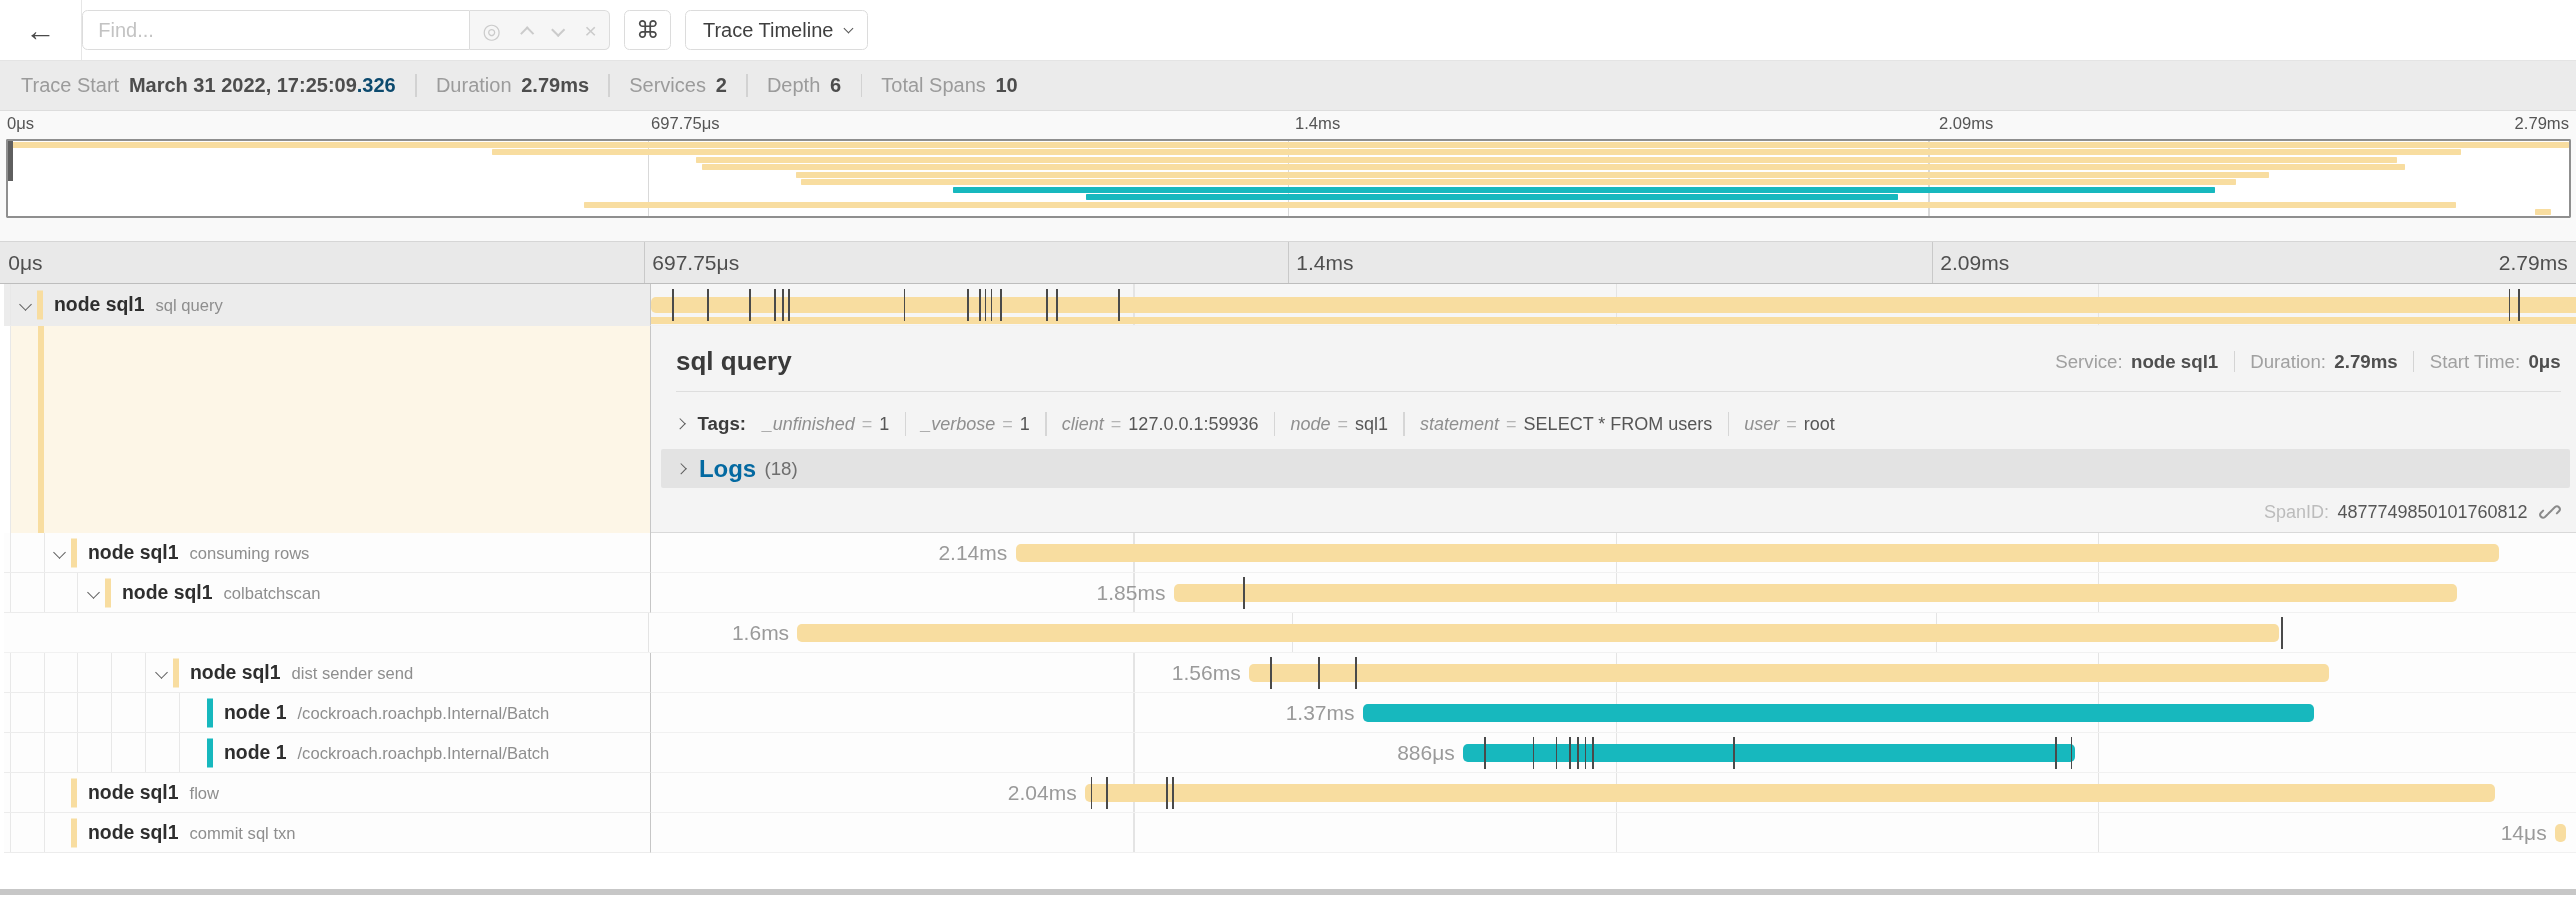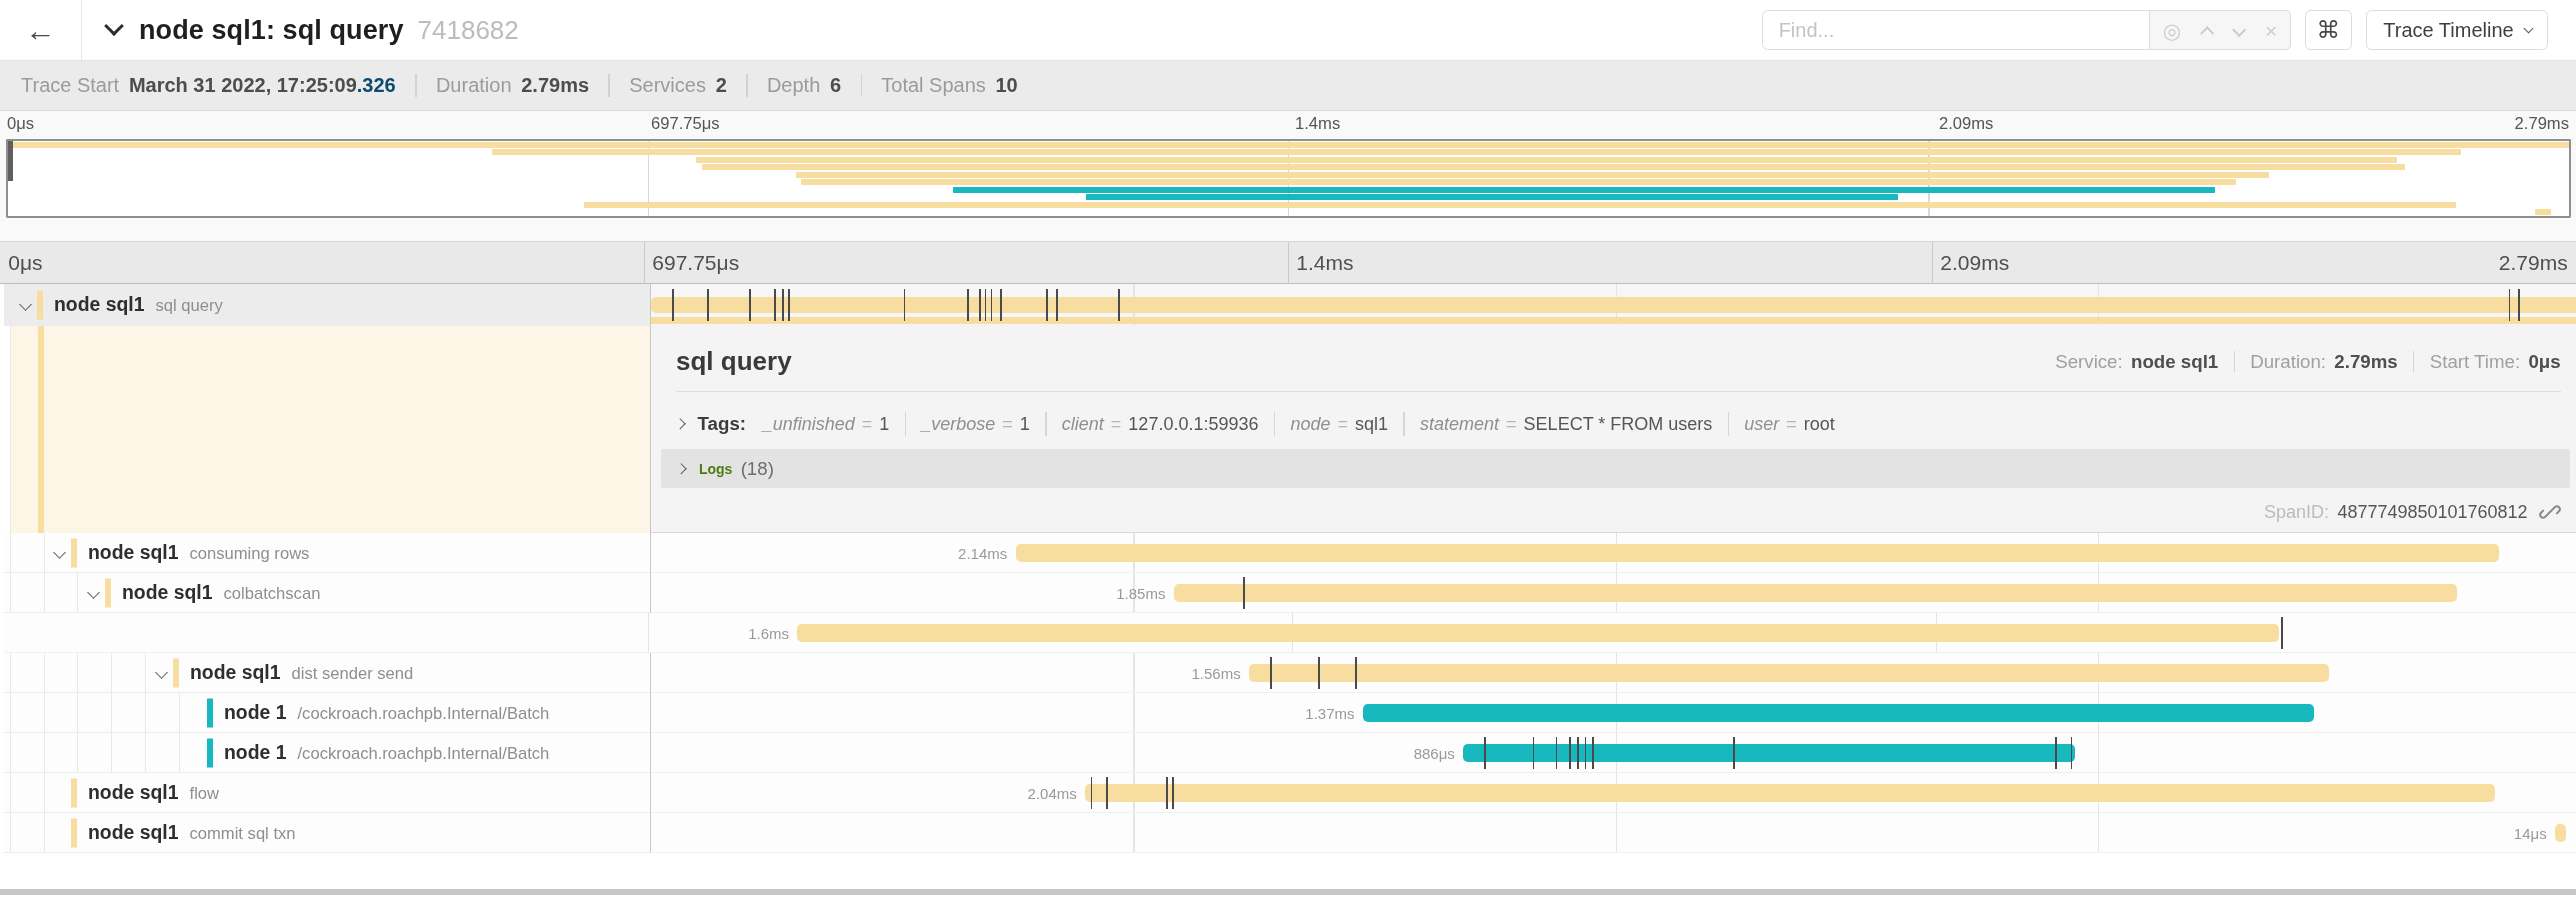--- a/index.html
+++ b/index.html
@@ -70,21 +70,21 @@
   .guide { position:absolute; top:0; bottom:0; width:1.4px; background:#e8e8e8; }
   .tree-chev { position:absolute; width:9px; height:9px; border-right:1.7px solid #5c5c5c; border-bottom:1.7px solid #5c5c5c; transform:rotate(45deg); }
   .svc-bar { position:absolute; width:6.2px; height:29px; top:50%; transform:translateY(-50%); }
   .svc-name { position:absolute; font-size:19.4px; font-weight:bold; color:#2e2e2e; white-space:nowrap; }
   .op-name { font-size:16.6px; color:#8e8e8e; margin-left:11px; font-weight:normal; }
   .row-right { position:relative; flex:1; height:100%; border-bottom:0.7px solid #f1f1f1; background:transparent; cursor:pointer; }
   .span-row.selected .row-right { background:#f6f6f6; }
   .grid-wrap { position:absolute; top:0; bottom:0; width:1.4px; background:#e4e4e4; }
   .tl-bar { position:absolute; top:50%; transform:translateY(-50%); height:18px; border-radius:4.9px; z-index:2; }
   .tl-tick { position:absolute; top:50%; transform:translateY(-50%); width:1.7px; height:32px; background:#4a4a4a; z-index:3; }
-  .tl-label { position:absolute; top:50%; transform:translateY(-50%); font-size:15px; color:#9a9a9a; white-space:nowrap; padding-right:8.3px; z-index:2; }
+  .tl-label { position:absolute; top:50%; transform:translateY(-50%); font-size:21px; color:#9a9a9a; white-space:nowrap; padding-right:8.3px; z-index:2; }
   .tl-strip { position:absolute; left:0; right:0; bottom:1.4px; height:6.2px; z-index:2; }
 
   
   .detail-wrap { display:flex; width:100%; height:207px; position:relative; }
   .detail-left { position:relative; width:647px; height:100%; background:#fff; border-right:1.4px solid #c6c6c6; }
   .detail-left .cream { position:absolute; left:7px; right:0; top:0; bottom:0; background:#fdf6e7; }
   .detail-right { position:relative; flex:1; height:100%; background:#f4f4f4; border-bottom:1.4px solid #d9d9d9; }
   .detail-head { position:absolute; left:25px; right:19.4px; top:14px; height:43px; display:flex; align-items:center; }
   .detail-title { font-size:26px; font-weight:bold; color:#3a3a3a; }
   .detail-meta { margin-left:auto; display:flex; align-items:center; font-size:18.7px; }
@@ -94,42 +94,37 @@
   .detail-divider { position:absolute; left:25px; right:19.4px; top:65px; height:1.4px; background:#dedede; }
   .tags-row { position:absolute; left:25px; right:19.4px; top:78px; height:40px; display:flex; align-items:center; font-size:18px; cursor:pointer; }
   .sect-chev { width:7.6px; height:7.6px; border-right:1.7px solid #5c5c5c; border-bottom:1.7px solid #5c5c5c; transform:rotate(-45deg); margin-right:14px; flex:none; }
   .tags-title { font-size:18.7px; font-weight:bold; color:#3c3c3c; margin-right:16.6px; }
   .tag-item { display:flex; align-items:center; white-space:nowrap; }
   .tag-key { color:#8f8f8f;font-style:italic; }
   .tag-eq { color:#b5b5b5; margin:0 7px; }
   .tag-val { color:#565656; }
   .tag-sep { width:1.4px; height:23.6px; background:#d6d6d6; margin:0 15.3px; }
   .logs-row { position:absolute; left:9.7px; right:9.7px; top:123px; height:39px; background:#e3e3e3; border-radius:2.1px; display:flex; align-items:center; padding-left:16.6px; cursor:pointer; }
-  .logs-title { font-size:14px; font-weight:bold; color:#4d7c0f; }
+  .logs-title { font-size:24px; font-weight:bold; color:#0369a1; }
   .logs-count { font-size:18.7px; color:#6e6e6e; margin-left:8.3px; }
   .spanid-row { position:absolute; right:19.4px; top:171px; height:30.5px; display:flex; align-items:center; font-size:18px; }
   .spanid-label { color:#bcbcbc; margin-right:8.3px; }
   .spanid-value { color:#565656; }
   .link-icon { margin-left:11px; display:flex; align-items:center; cursor:pointer; }
 
   .bottom-strip { position:absolute; left:0; top:889px; width:100%; height:6.2px; background:#c7c7c7; }
 </style>
 </head>
 <body>
 
 <div id="app">
 
   <div class="top-header">
     <div class="back-zone">
       <span class="back-arrow">←</span>
-    </div>
-    <div class="title-zone">
-      <span class="title-chev"></span>
-      <span class="trace-title">node sql1: sql query</span>
-      <span class="trace-id">7418682</span>
     </div>
     <div class="header-controls">
       <div class="find-wrap">
         <input class="find-input" placeholder="Find..." style="">
         <div class="find-tools">
           <span class="ftool">◎</span>
           <span class="ftool">
               <i class="chev up"></i>
             </span>
           <span class="ftool">

